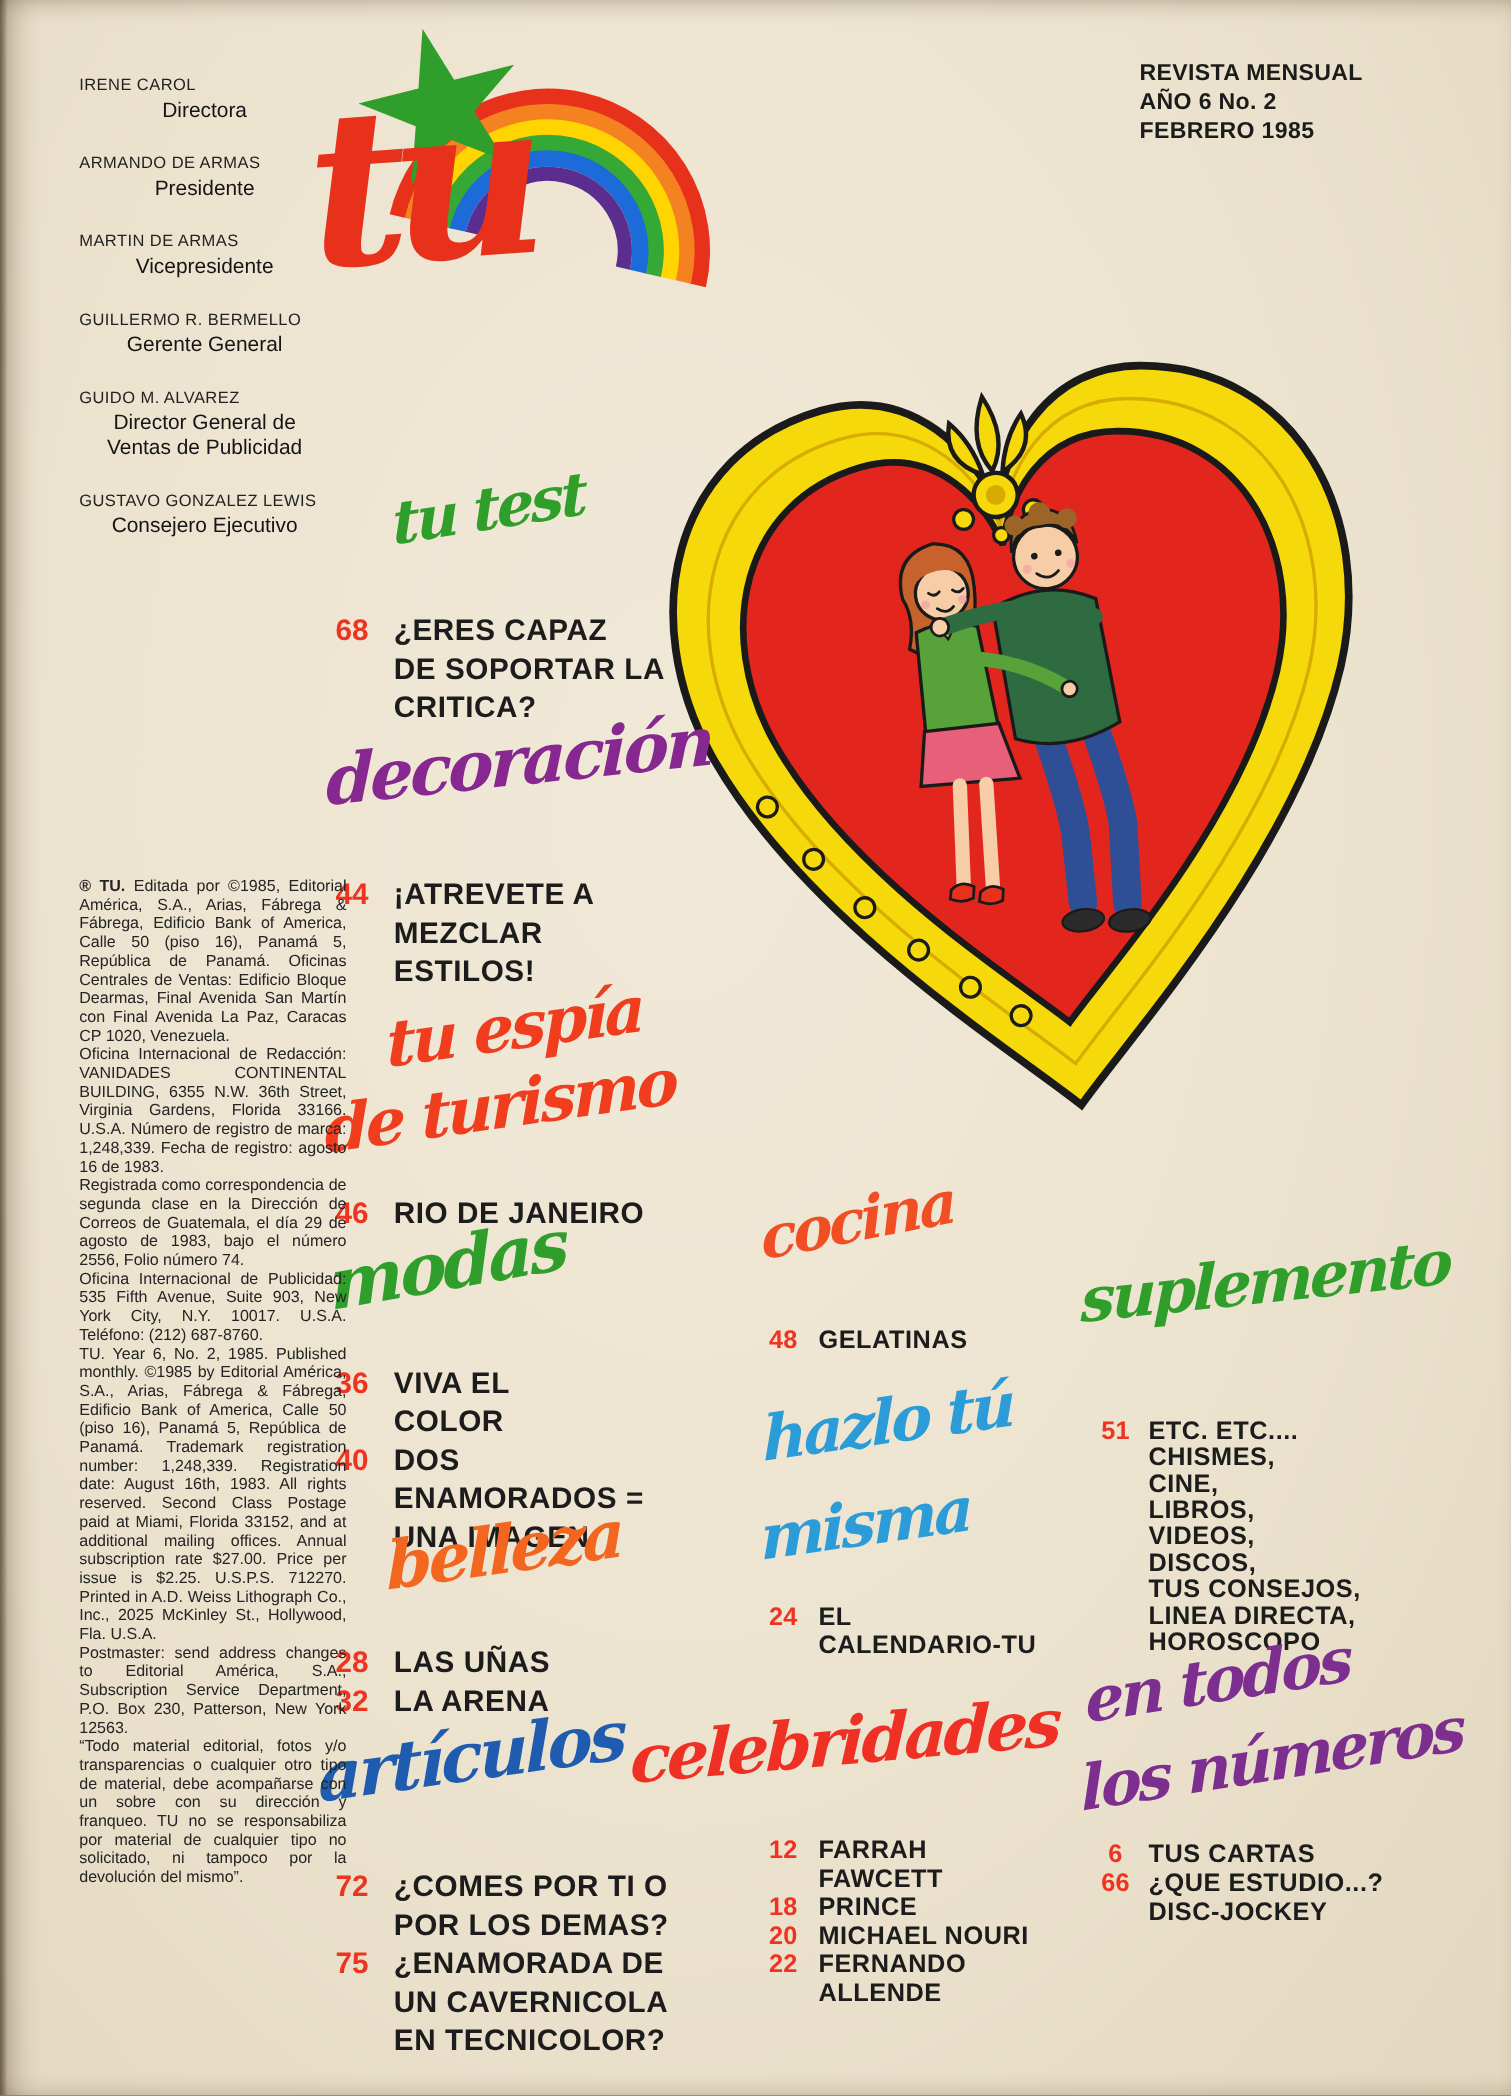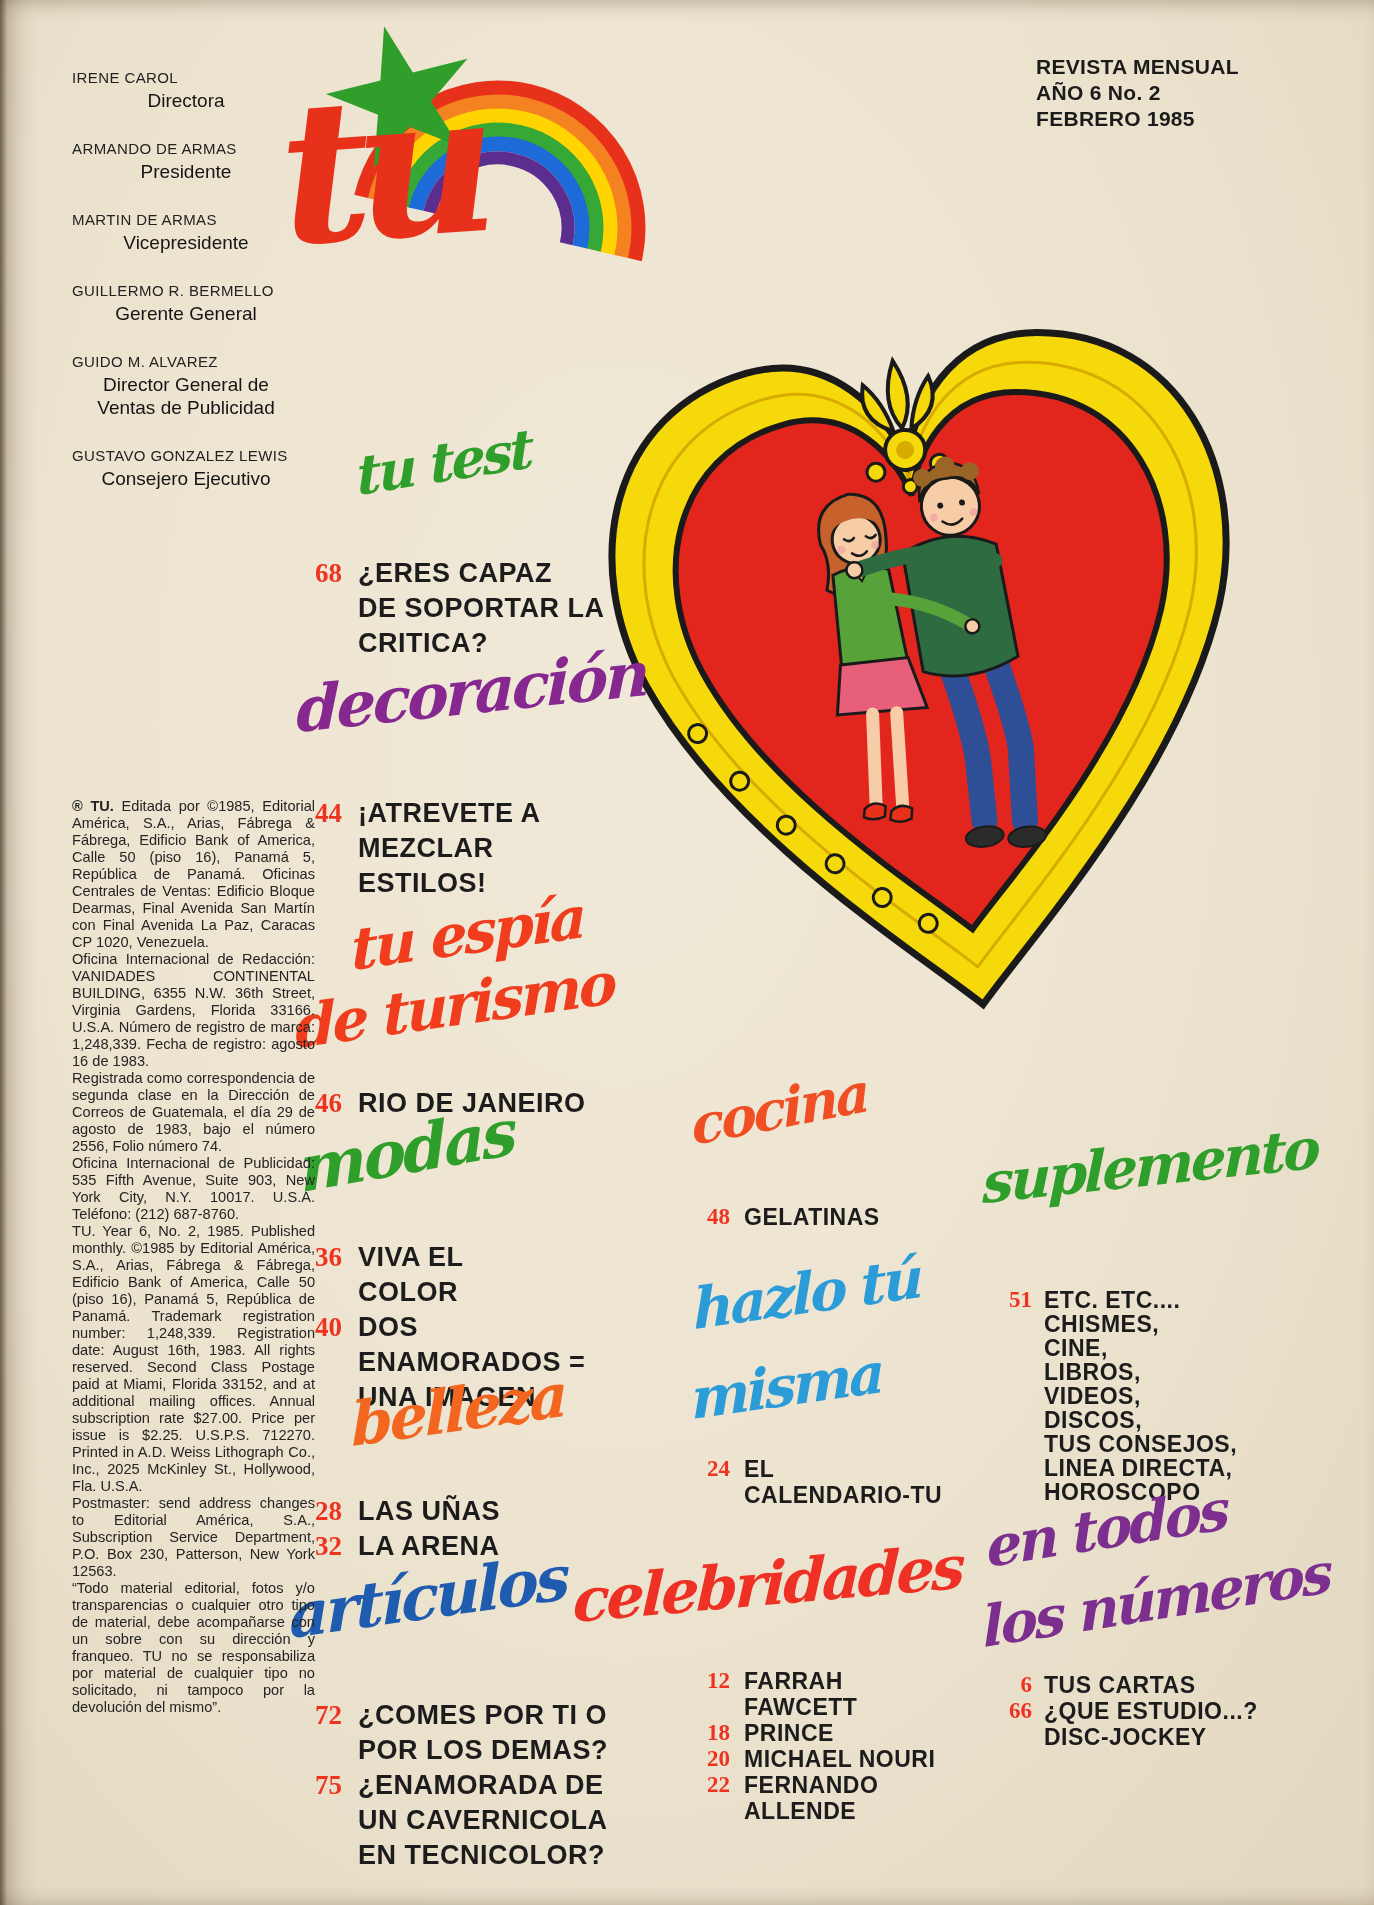--- a/index.html
+++ b/index.html
@@ -54,21 +54,21 @@
   
   .script{position:absolute; font-family:"DejaVu Serif", serif; font-style:italic;
     font-weight:bold; letter-spacing:-3px; white-space:nowrap; transform-origin:left bottom;}
   .c-green{color:#2f9e2b;} .c-purple{color:#86288f;} .c-red{color:#ef3d1d;}
   .c-orange{color:#f2661f;} .c-blue{color:#1f5cb0;} .c-lblue{color:#2b9cd8;}
   .c-red2{color:#ee3124;} .c-orange2{color:#f04e23;} .c-purple2{color:#7c2f8e;}
 
   
   .entries{position:absolute; display:flex; flex-direction:column;}
   .entry{display:flex; align-items:flex-start;}
-  .entry .num{font-weight:bold; color:#ee3420; text-align:right; flex:none;font-family:Liberation Serif, serif;}
+  .entry .num{font-weight:bold; color:#ee3420; text-align:center; flex:none;}
   .entry .titl{font-weight:bold; color:#1c1c1c; white-space:pre-line; letter-spacing:.5px;}
   .col-a .num{width:44px; margin-right:16px; font-size:27px; line-height:35px;}
   .col-a .titl{font-size:27px; line-height:35px;}
   .col-b .num{width:36px; margin-right:14px; font-size:23px; line-height:26px;}
   .col-b .titl{font-size:23px; line-height:26px;}
   .col-c .num{width:36px; margin-right:12px; font-size:23px; line-height:26px;}
   .col-c .titl{font-size:23px; line-height:26px;}
   .tight .num,.tight .titl{line-height:24px;}
 </style>
 </head>

